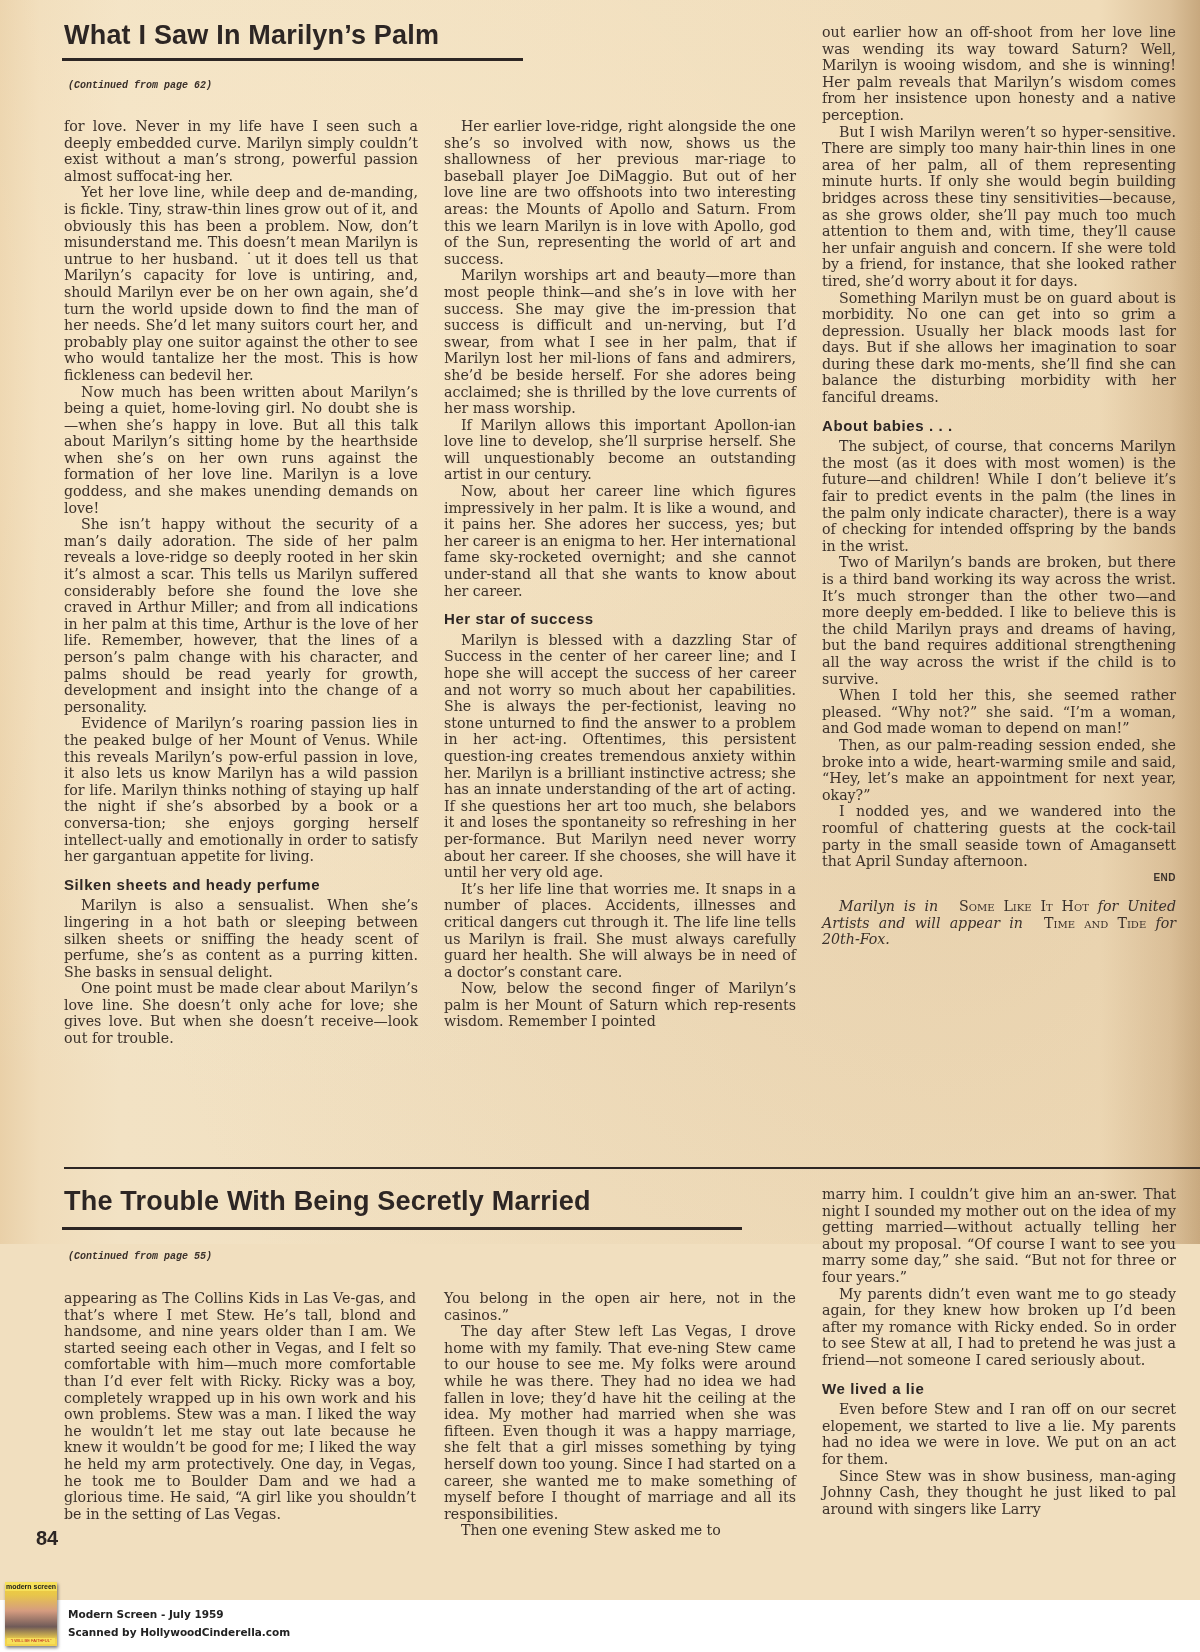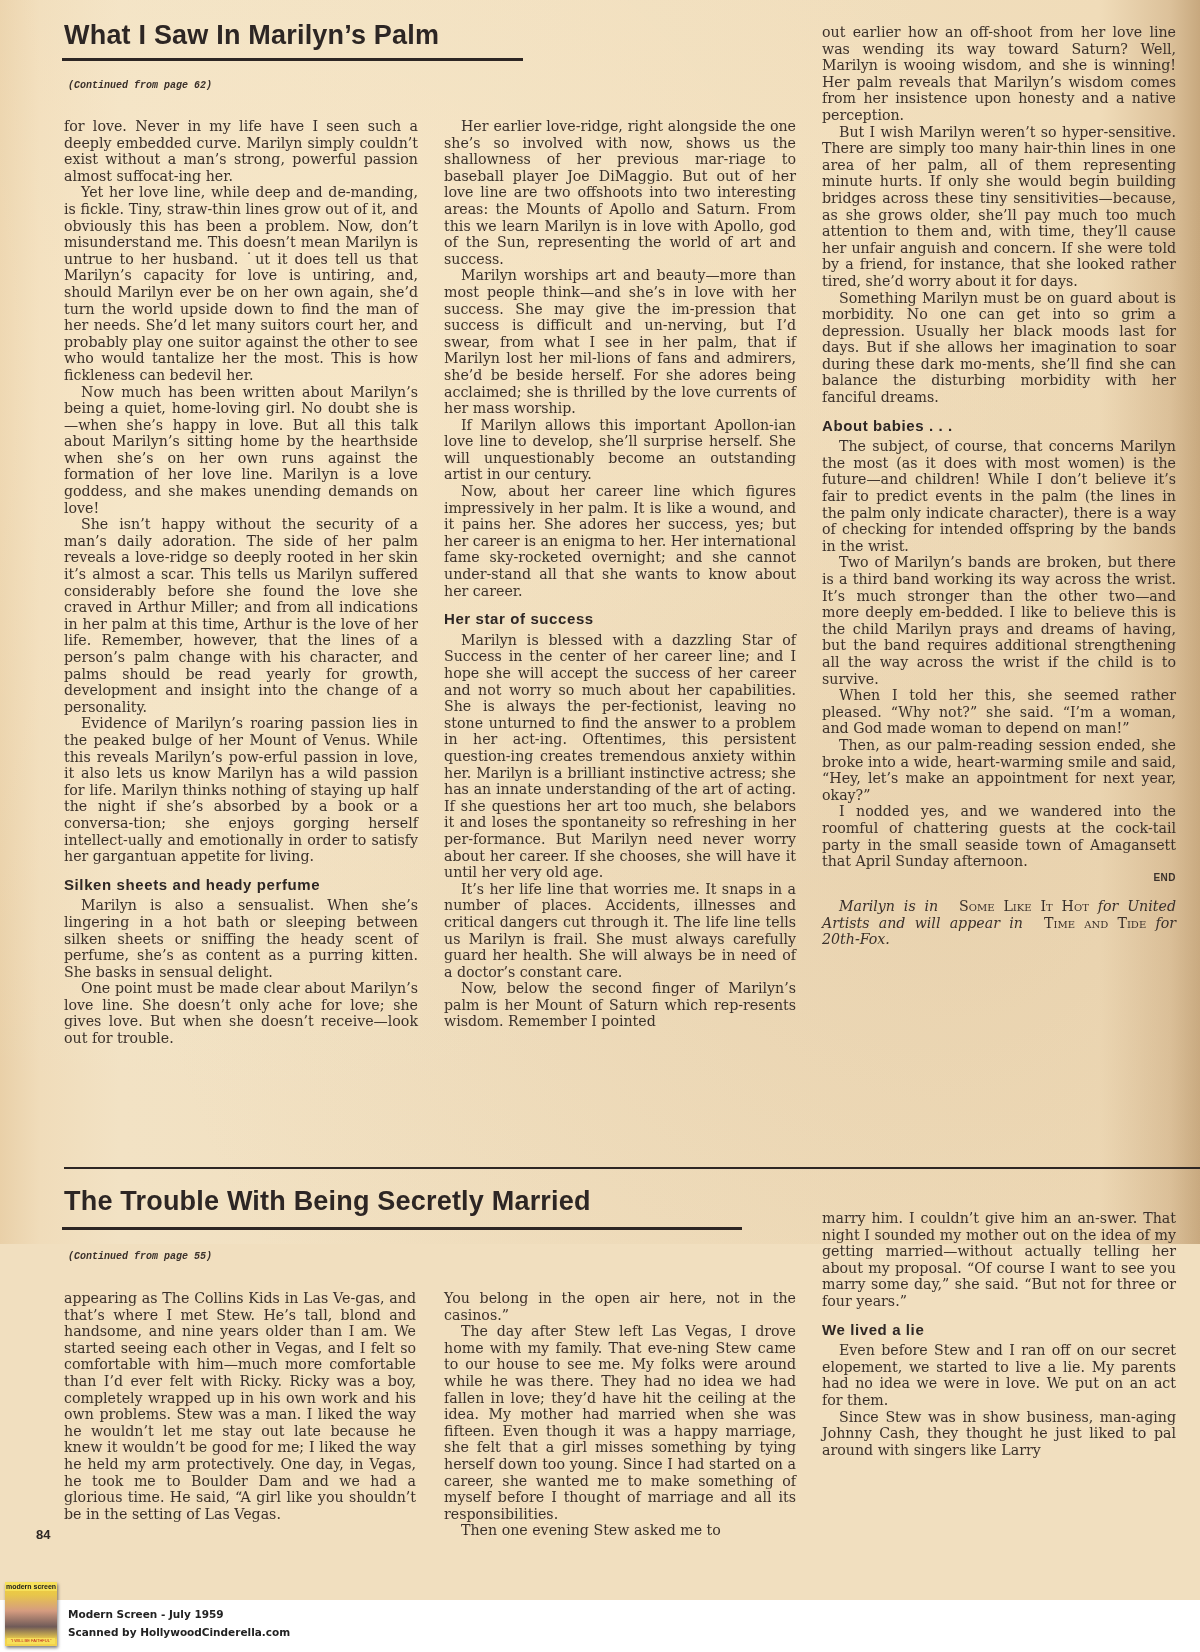--- a/index.html
+++ b/index.html
@@ -39,21 +39,21 @@
   }
   .end-mark {
     text-align: right; font-family: "Liberation Sans", sans-serif; font-weight: bold;
     font-size: 10px; letter-spacing: 0.5px;
   }
   .credit { font-style: italic; margin-top: 12px !important; }
   .smallcaps { font-style: normal; font-variant: small-caps; margin-left: 12px; }
   .divider { position: absolute; left: 64px; width: 1136px; top: 1167px; height: 2px; background: #2d2624; }
   .page-number {
     position: absolute; left: 36px; top: 1527px; font-family: "Liberation Sans", sans-serif;
-    font-weight: bold; font-size: 13px; color: #2d2624;
+    font-weight: bold; font-size: 20px; color: #2d2624;
   }
   .footer {
     position: absolute; left: 0; top: 1600px; width: 1200px; height: 52px; background: #ffffff; padding-left: 23px;
   }
   .cover-thumb {
     position: absolute; left: 5px; top: 1582px; width: 52px; height: 64px;
     background: linear-gradient(180deg, #f4d23a 0%, #e8c64a 20%, #d59c80 45%, #6f5a58 70%, #f2d24c 90%);
     box-shadow: 1px 2px 3px rgba(0,0,0,0.5);
   }
   .cover-thumb .mast {
@@ -125,22 +125,23 @@
   <div class="col" style="left:64px; top:1290px; width:352px;">
     <p class="noindent">appearing as The Collins Kids in Las Ve-gas, and that’s where I met Stew. He’s tall, blond and handsome, and nine years older than I am. We started seeing each other in Vegas, and I felt so comfortable with him—much more comfortable than I’d ever felt with Ricky. Ricky was a boy, completely wrapped up in his own work and his own problems. Stew was a man. I liked the way he wouldn’t let me stay out late because he knew it wouldn’t be good for me; I liked the way he held my arm protectively. One day, in Vegas, he took me to Boulder Dam and we had a glorious time. He said, “A girl like you shouldn’t be in the setting of Las Vegas.</p>
   </div>
 
   <div class="col" style="left:444px; top:1290px; width:352px;">
     <p class="noindent">You belong in the open air here, not in the casinos.”</p>
     <p>The day after Stew left Las Vegas, I drove home with my family. That eve-ning Stew came to our house to see me. My folks were around while he was there. They had no idea we had fallen in love; they’d have hit the ceiling at the idea. My mother had married when she was fifteen. Even though it was a happy marriage, she felt that a girl misses something by tying herself down too young. Since I had started on a career, she wanted me to make something of myself before I thought of marriage and all its responsibilities.</p>
     <p>Then one evening Stew asked me to</p>
   </div>
 
-  <div class="col" style="left:822px; top:1186px; width:354px;margin-top:24px;">
+  <div class="col" style="left:822px; top:1186px; width:354px;">
     <p class="noindent">marry him. I couldn’t give him an an-swer. That night I sounded my mother out on the idea of my getting married—without actually telling her about my proposal. “Of course I want to see you marry some day,” she said. “But not for three or four years.”</p>
+    <p>My parents didn’t even want me to go steady again, for they knew how broken up I’d been after my romance with Ricky ended. So in order to see Stew at all, I had to pretend he was just a friend—not someone I cared seriously about.</p>
     <h3>We lived a lie</h3>
     <p>Even before Stew and I ran off on our secret elopement, we started to live a lie. My parents had no idea we were in love. We put on an act for them.</p>
     <p>Since Stew was in show business, man-aging Johnny Cash, they thought he just liked to pal around with singers like Larry</p>
   </div>
 
   <div class="page-number">84</div>
 </div>
 
 <div class="footer">
   <div class="footer-text" style="top:8px;">Modern Screen - July 1959</div>

